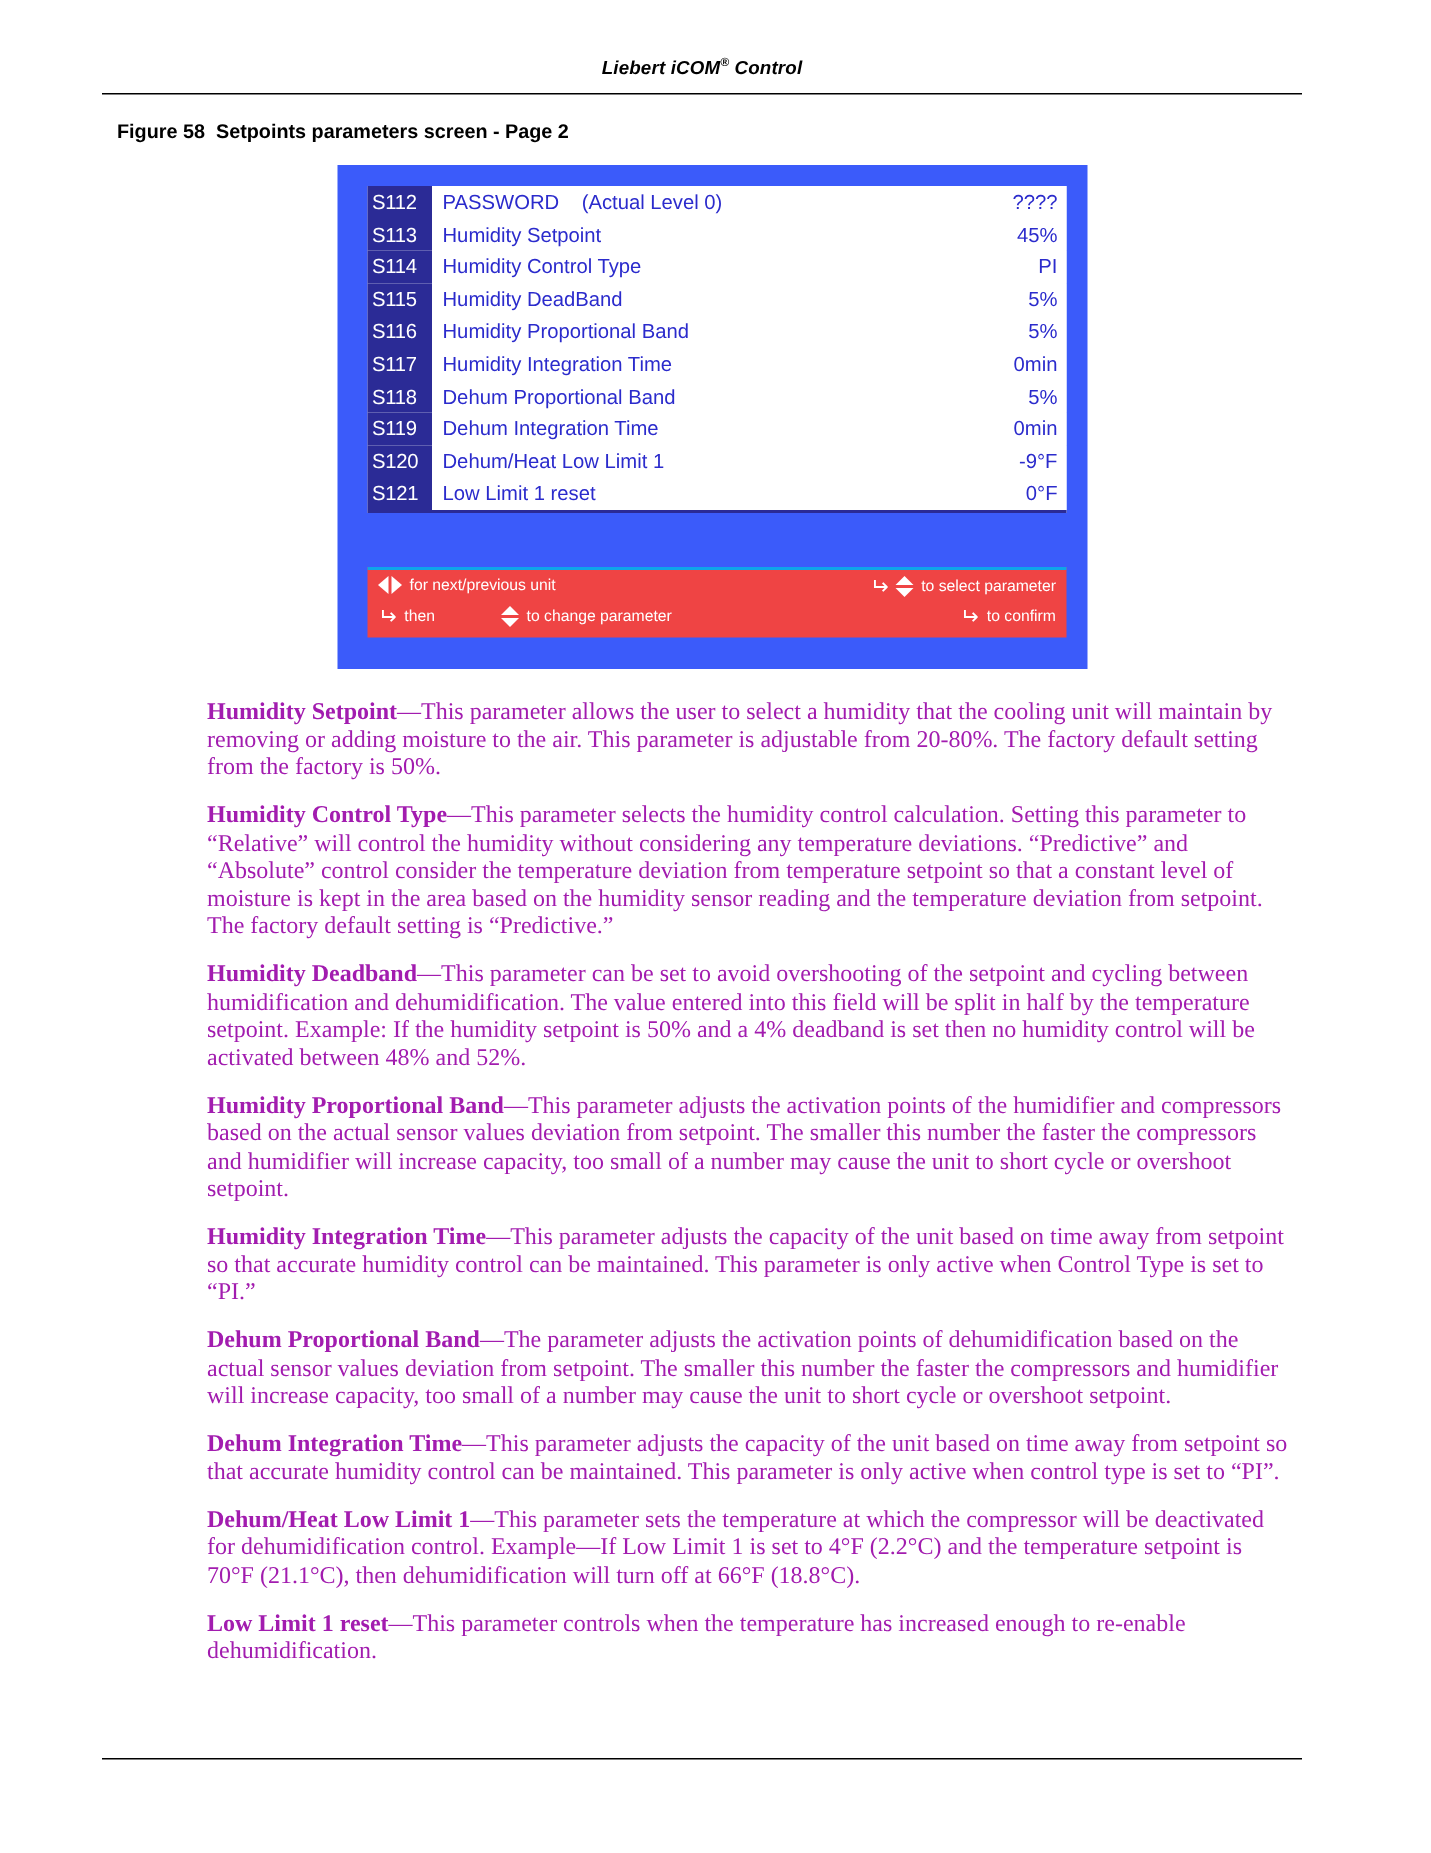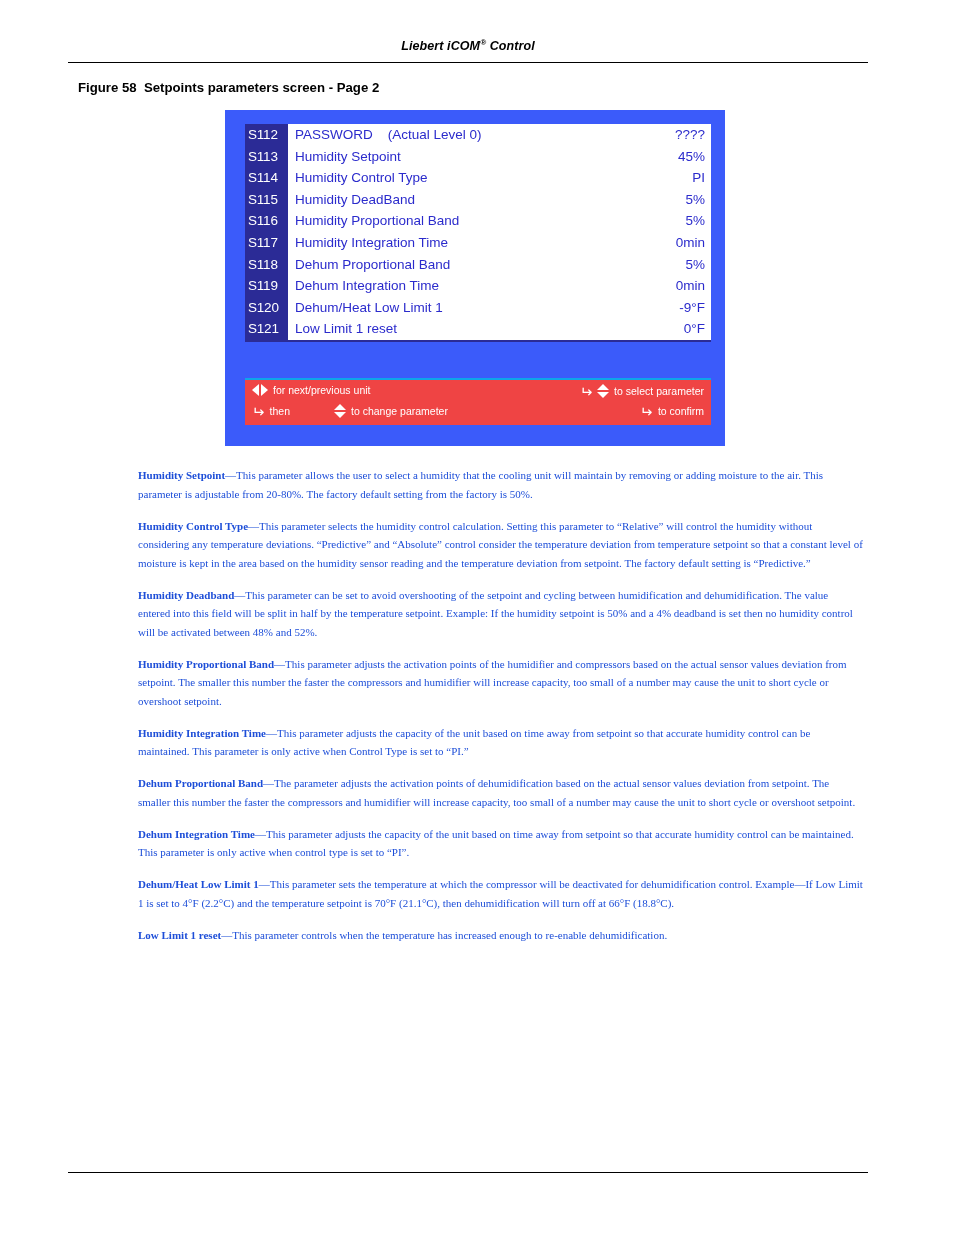--- a/index.html
+++ b/index.html
@@ -204,24 +204,24 @@
 
   
   #body-copy {
     position: absolute;
     left: 138px;
     top: 466px;
     width: 725px;
   }
   #body-copy p {
     margin: 0 0 13.5px 0;
-    font-size: 11px;
+    font-size: 16px;
     line-height: 18.5px;
     text-align: left;
-    color: #1d4ed8;
+    color: #a21caf;
   }
   #body-copy p b { font-weight: bold; }
 
   
   #footer-rule {
     position: absolute;
     left: 68px;
     top: 1172px;
     width: 800px;
     height: 1.3px;

